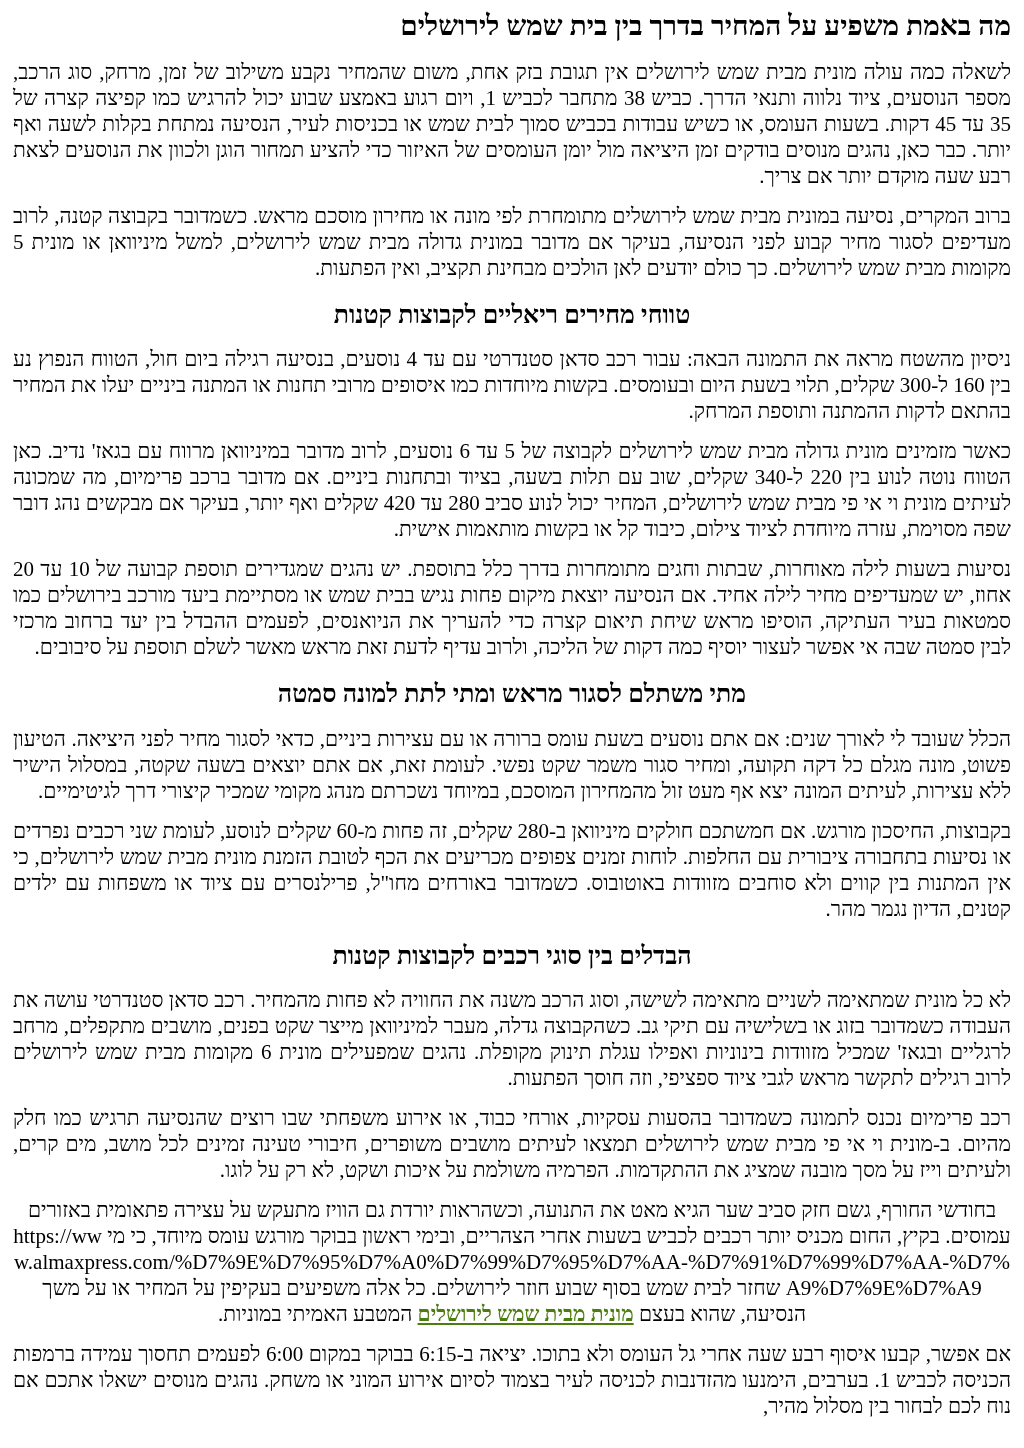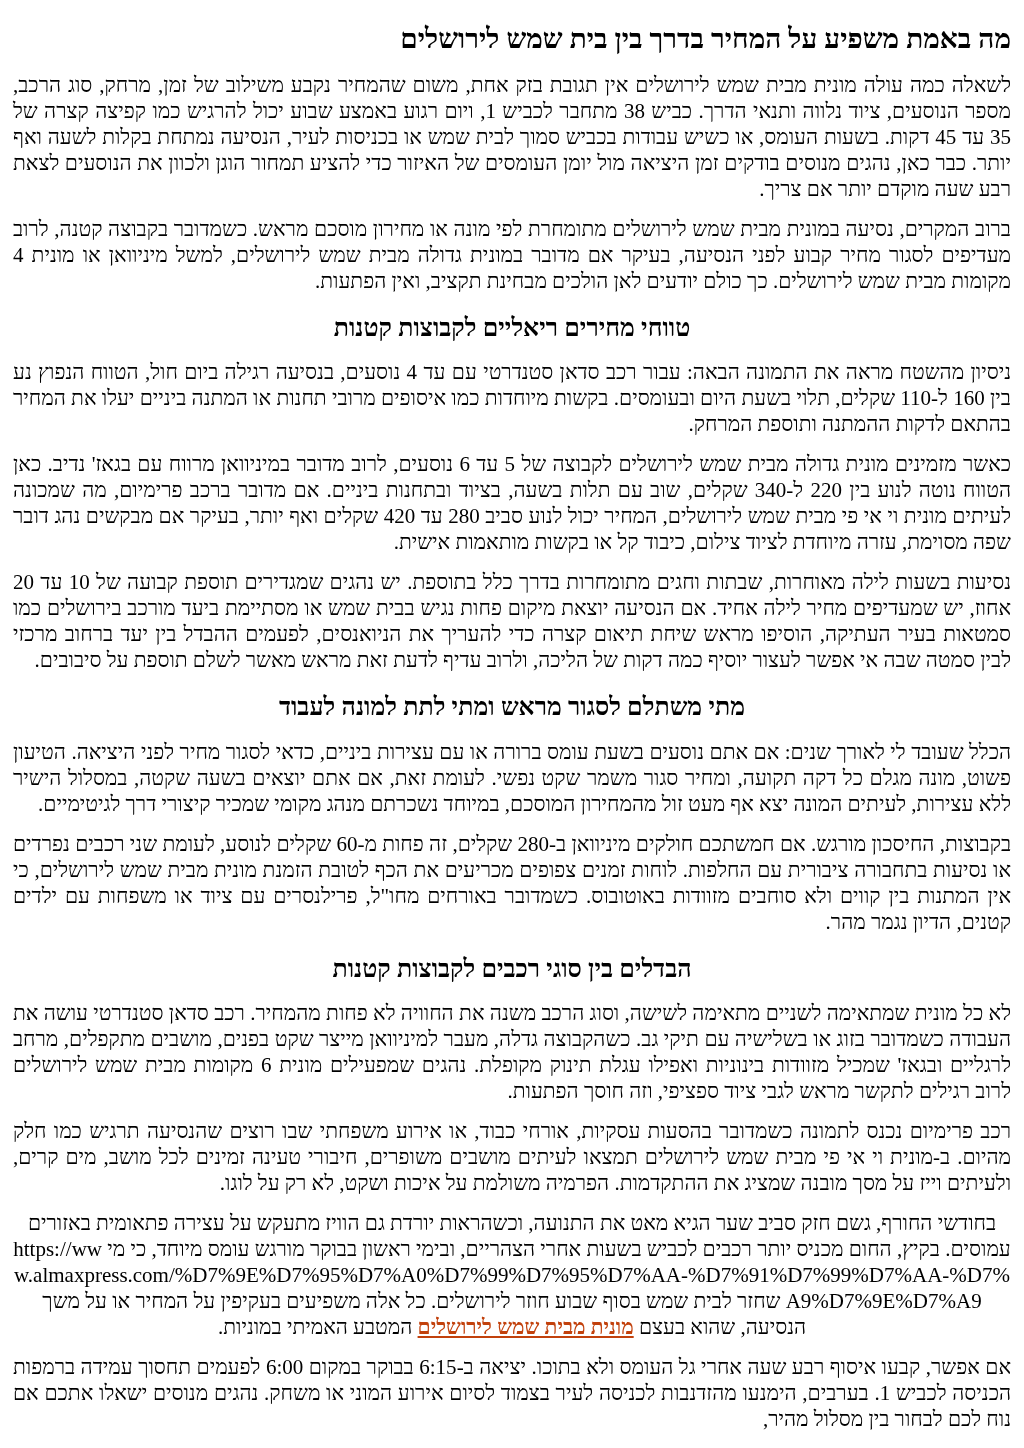--- a/index.html
+++ b/index.html
@@ -14,21 +14,21 @@
     padding: 8px 13px 6px 13px;
     direction: rtl;
     color: #000000;
     font-family: "Liberation Serif", "DejaVu Serif", "DejaVu Sans", serif;
   }
   article { display: block; }
   h1 {
     font-size: 28px;
     font-weight: bold;
     line-height: 1.25;
-    margin: 13px 0 16px 0;
+    margin: 0 0 16px 0;
     text-align: right;
   }
   h2 {
     font-size: 25px;
     font-weight: bold;
     line-height: 1.25;
     margin: 18px 0 16px 0;
     text-align: center;
   }
   p {
@@ -53,46 +53,46 @@
 </style>
 </head>
 <body style="background: rgb(255, 255, 255); color: rgb(0, 0, 0);">
 
 <article>
 
   <h1>מה באמת משפיע על המחיר בדרך בין בית שמש לירושלים</h1>
 
   <p>לשאלה כמה עולה מונית מבית שמש לירושלים אין תגובת בזק אחת, משום שהמחיר נקבע משילוב של זמן, מרחק, סוג הרכב, מספר הנוסעים, ציוד נלווה ותנאי הדרך. כביש 38 מתחבר לכביש 1, ויום רגוע באמצע שבוע יכול להרגיש כמו קפיצה קצרה של 35 עד 45 דקות. בשעות העומס, או כשיש עבודות בכביש סמוך לבית שמש או בכניסות לעיר, הנסיעה נמתחת בקלות לשעה ואף יותר. כבר כאן, נהגים מנוסים בודקים זמן היציאה מול יומן העומסים של האיזור כדי להציע תמחור הוגן ולכוון את הנוסעים לצאת רבע שעה מוקדם יותר אם צריך.</p>
 
-  <p>ברוב המקרים, נסיעה במונית מבית שמש לירושלים מתומחרת לפי מונה או מחירון מוסכם מראש. כשמדובר בקבוצה קטנה, לרוב מעדיפים לסגור מחיר קבוע לפני הנסיעה, בעיקר אם מדובר במונית גדולה מבית שמש לירושלים, למשל מיניוואן או מונית 4 מקומות מבית שמש לירושלים. כך כולם יודעים לאן הולכים מבחינת תקציב, ואין הפתעות.</p>
+  <p>ברוב המקרים, נסיעה במונית מבית שמש לירושלים מתומחרת לפי מונה או מחירון מוסכם מראש. כשמדובר בקבוצה קטנה, לרוב מעדיפים לסגור מחיר קבוע לפני הנסיעה, בעיקר אם מדובר במונית גדולה מבית שמש לירושלים, למשל מיניוואן או מונית 5 מקומות מבית שמש לירושלים. כך כולם יודעים לאן הולכים מבחינת תקציב, ואין הפתעות.</p>
 
   <h2>טווחי מחירים ריאליים לקבוצות קטנות</h2>
 
-  <p>ניסיון מהשטח מראה את התמונה הבאה: עבור רכב סדאן סטנדרטי עם עד 4 נוסעים, בנסיעה רגילה ביום חול, הטווח הנפוץ נע בין 160 ל-110 שקלים, תלוי בשעת היום ובעומסים. בקשות מיוחדות כמו איסופים מרובי תחנות או המתנה ביניים יעלו את המחיר בהתאם לדקות ההמתנה ותוספת המרחק.</p>
+  <p>ניסיון מהשטח מראה את התמונה הבאה: עבור רכב סדאן סטנדרטי עם עד 4 נוסעים, בנסיעה רגילה ביום חול, הטווח הנפוץ נע בין 160 ל-300 שקלים, תלוי בשעת היום ובעומסים. בקשות מיוחדות כמו איסופים מרובי תחנות או המתנה ביניים יעלו את המחיר בהתאם לדקות ההמתנה ותוספת המרחק.</p>
 
   <p>כאשר מזמינים מונית גדולה מבית שמש לירושלים לקבוצה של 5 עד 6 נוסעים, לרוב מדובר במיניוואן מרווח עם בגאז' נדיב. כאן הטווח נוטה לנוע בין 220 ל-340 שקלים, שוב עם תלות בשעה, בציוד ובתחנות ביניים. אם מדובר ברכב פרימיום, מה שמכונה לעיתים מונית וי אי פי מבית שמש לירושלים, המחיר יכול לנוע סביב 280 עד 420 שקלים ואף יותר, בעיקר אם מבקשים נהג דובר שפה מסוימת, עזרה מיוחדת לציוד צילום, כיבוד קל או בקשות מותאמות אישית.</p>
 
   <p>נסיעות בשעות לילה מאוחרות, שבתות וחגים מתומחרות בדרך כלל בתוספת. יש נהגים שמגדירים תוספת קבועה של 10 עד 20 אחוז, יש שמעדיפים מחיר לילה אחיד. אם הנסיעה יוצאת מיקום פחות נגיש בבית שמש או מסתיימת ביעד מורכב בירושלים כמו סמטאות בעיר העתיקה, הוסיפו מראש שיחת תיאום קצרה כדי להעריך את הניואנסים, לפעמים ההבדל בין יעד ברחוב מרכזי לבין סמטה שבה אי אפשר לעצור יוסיף כמה דקות של הליכה, ולרוב עדיף לדעת זאת מראש מאשר לשלם תוספת על סיבובים.</p>
 
-  <h2>מתי משתלם לסגור מראש ומתי לתת למונה לעבוד</h2>
+  <h2>מתי משתלם לסגור מראש ומתי לתת למונה סמטה</h2>
 
   <p>הכלל שעובד לי לאורך שנים: אם אתם נוסעים בשעת עומס ברורה או עם עצירות ביניים, כדאי לסגור מחיר לפני היציאה. הטיעון פשוט, מונה מגלם כל דקה תקועה, ומחיר סגור משמר שקט נפשי. לעומת זאת, אם אתם יוצאים בשעה שקטה, במסלול הישיר ללא עצירות, לעיתים המונה יצא אף מעט זול מהמחירון המוסכם, במיוחד נשכרתם מנהג מקומי שמכיר קיצורי דרך לגיטימיים.</p>
 
   <p>בקבוצות, החיסכון מורגש. אם חמשתכם חולקים מיניוואן ב-280 שקלים, זה פחות מ-60 שקלים לנוסע, לעומת שני רכבים נפרדים או נסיעות בתחבורה ציבורית עם החלפות. לוחות זמנים צפופים מכריעים את הכף לטובת הזמנת מונית מבית שמש לירושלים, כי אין המתנות בין קווים ולא סוחבים מזוודות באוטובוס. כשמדובר באורחים מחו"ל, פרילנסרים עם ציוד או משפחות עם ילדים קטנים, הדיון נגמר מהר.</p>
 
   <h2>הבדלים בין סוגי רכבים לקבוצות קטנות</h2>
 
   <p>לא כל מונית שמתאימה לשניים מתאימה לשישה, וסוג הרכב משנה את החוויה לא פחות מהמחיר. רכב סדאן סטנדרטי עושה את העבודה כשמדובר בזוג או בשלישיה עם תיקי גב. כשהקבוצה גדלה, מעבר למיניוואן מייצר שקט בפנים, מושבים מתקפלים, מרחב לרגליים ובגאז' שמכיל מזוודות בינוניות ואפילו עגלת תינוק מקופלת. נהגים שמפעילים מונית 6 מקומות מבית שמש לירושלים לרוב רגילים לתקשר מראש לגבי ציוד ספציפי, וזה חוסך הפתעות.</p>
 
   <p>רכב פרימיום נכנס לתמונה כשמדובר בהסעות עסקיות, אורחי כבוד, או אירוע משפחתי שבו רוצים שהנסיעה תרגיש כמו חלק מהיום. ב-מונית וי אי פי מבית שמש לירושלים תמצאו לעיתים מושבים משופרים, חיבורי טעינה זמינים לכל מושב, מים קרים, ולעיתים וייז על מסך מובנה שמציג את ההתקדמות. הפרמיה משולמת על איכות ושקט, לא רק על לוגו.</p>
 
 
   <p class="centered">
     <span>בחודשי החורף, גשם חזק סביב שער הגיא מאט את התנועה, וכשהראות יורדת גם הוויז מתעקש על עצירה פתאומית באזורים עמוסים. בקיץ, החום מכניס יותר רכבים לכביש בשעות אחרי הצהריים, ובימי ראשון בבוקר מורגש עומס מיוחד, כי מי</span>
     <span class="url-text" dir="ltr">https://www.almaxpress.com/%D7%9E%D7%95%D7%A0%D7%99%D7%95%D7%AA-%D7%91%D7%99%D7%AA-%D7%A9%D7%9E%D7%A9</span>
     <span>שחזר לבית שמש בסוף שבוע חוזר לירושלים. כל אלה משפיעים בעקיפין על המחיר או על משך הנסיעה, שהוא בעצם</span>
-    <a class="inline-link" href="#" style="color: #c2410c;">מונית מבית שמש לירושלים</a>
+    <a class="inline-link" href="#" style="color: #4d7c0f;">מונית מבית שמש לירושלים</a>
     <span>המטבע האמיתי במוניות.</span>
   </p>
 
   <p>אם אפשר, קבעו איסוף רבע שעה אחרי גל העומס ולא בתוכו. יציאה ב-6:15 בבוקר במקום 6:00 לפעמים תחסוך עמידה ברמפות הכניסה לכביש 1. בערבים, הימנעו מהזדנבות לכניסה לעיר בצמוד לסיום אירוע המוני או משחק. נהגים מנוסים ישאלו אתכם אם נוח לכם לבחור בין מסלול מהיר,</p>
 
 </article>
 
 </body></html>

